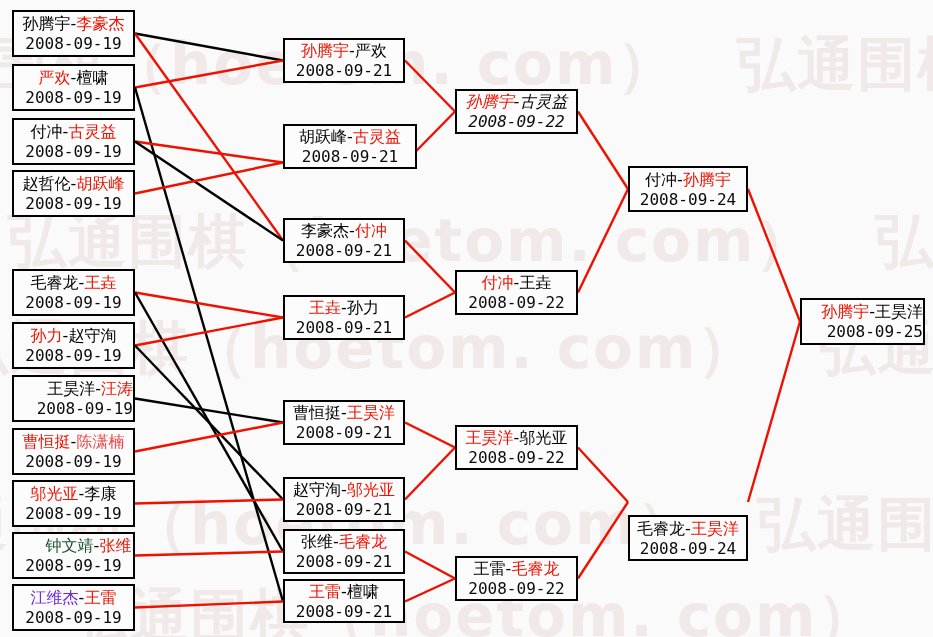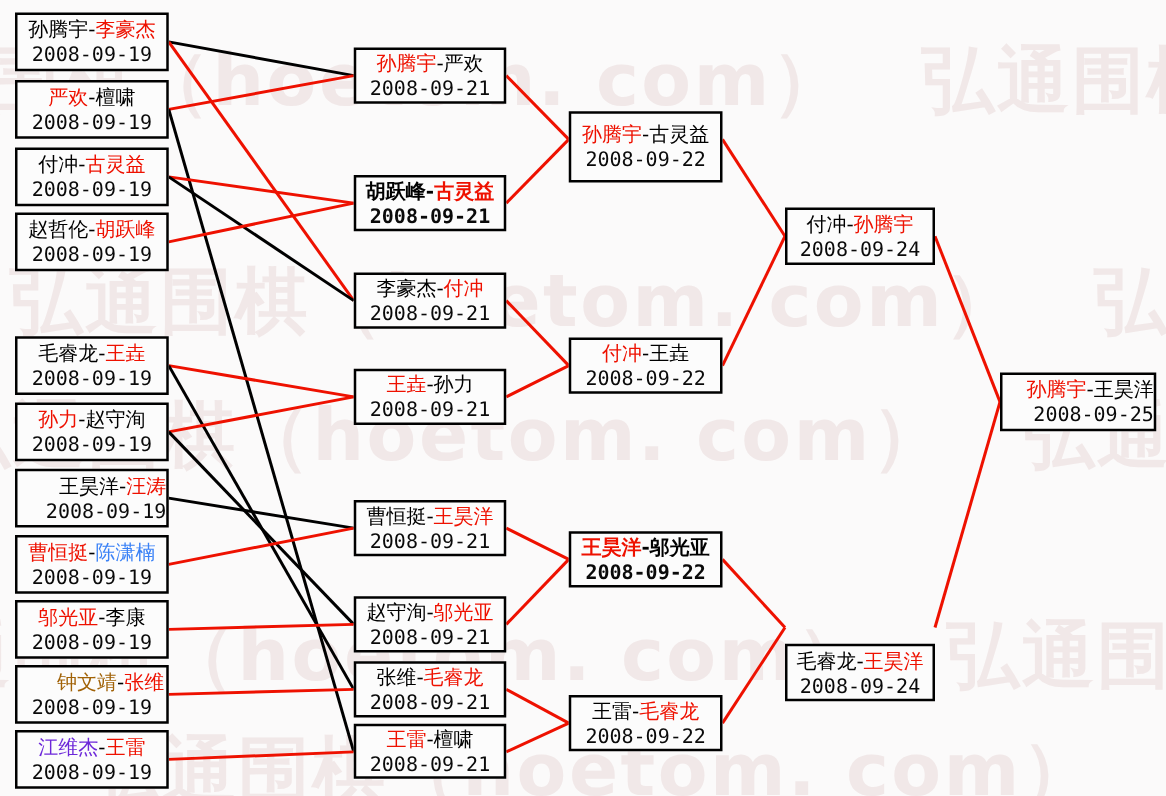--- a/index.html
+++ b/index.html
@@ -81,40 +81,40 @@
       </div>
       <div class="match" style="left: 12px; top: 322px; width: 123px; height: 47px; border-color: rgb(0, 0, 0);">
         <div class="names"><span style="color: rgb(238, 17, 0);">孙力</span><span style="color: rgb(0, 0, 0);">-</span><span style="color: rgb(0, 0, 0);">赵守洵</span></div>
         <div class="date">2008-09-19</div>
       </div>
       <div class="match" style="left: 12px; top: 375px; width: 123px; height: 47px; border-color: rgb(0, 0, 0); align-items: flex-end;">
         <div class="names"><span style="color: rgb(0, 0, 0);">王昊洋</span><span style="color: rgb(0, 0, 0);">-</span><span style="color: rgb(238, 17, 0);">汪涛</span></div>
         <div class="date">2008-09-19</div>
       </div>
       <div class="match" style="left: 12px; top: 428px; width: 123px; height: 47px; border-color: rgb(0, 0, 0);">
-        <div class="names"><span style="color: rgb(238, 17, 0);">曹恒挺</span><span style="color: rgb(0, 0, 0);">-</span><span style="color: #3b82f6;">陈潇楠</span></div>
+        <div class="names"><span style="color: rgb(238, 17, 0);">曹恒挺</span><span style="color: rgb(0, 0, 0);">-</span><span style="color: #ef4444;">陈潇楠</span></div>
         <div class="date">2008-09-19</div>
       </div>
       <div class="match" style="left: 12px; top: 480px; width: 123px; height: 47px; border-color: rgb(0, 0, 0);">
         <div class="names"><span style="color: rgb(238, 17, 0);">邬光亚</span><span style="color: rgb(0, 0, 0);">-</span><span style="color: rgb(0, 0, 0);">李康</span></div>
         <div class="date">2008-09-19</div>
       </div>
       <div class="match" style="left: 12px; top: 532px; width: 123px; height: 47px; border-color: rgb(0, 0, 0);">
-        <div class="names"><span style="color: #a16207; margin-left: 30px;">钟文靖</span><span style="color: rgb(0, 0, 0);">-</span><span style="color: rgb(238, 17, 0);">张维</span></div>
+        <div class="names"><span style="color: #14532d; margin-left: 30px;">钟文靖</span><span style="color: rgb(0, 0, 0);">-</span><span style="color: rgb(238, 17, 0);">张维</span></div>
         <div class="date">2008-09-19</div>
       </div>
       <div class="match" style="left: 12px; top: 584px; width: 123px; height: 47px; border-color: rgb(0, 0, 0);">
         <div class="names"><span style="color: #6d28d9;">江维杰</span><span style="color: rgb(0, 0, 0);">-</span><span style="color: rgb(238, 17, 0);">王雷</span></div>
         <div class="date">2008-09-19</div>
       </div>
       <div class="match" style="left: 283px; top: 38px; width: 122px; height: 45px; border-color: rgb(0, 0, 0);">
         <div class="names"><span style="color: rgb(238, 17, 0);">孙腾宇</span><span style="color: rgb(0, 0, 0);">-</span><span style="color: rgb(0, 0, 0);">严欢</span></div>
         <div class="date">2008-09-21</div>
       </div>
-      <div class="match" style="left: 283px; top: 140px; width: 122px; height: 45px; border-color: rgb(0, 0, 0); font-weight: bold;">
+      <div class="match" style="left: 283px; top: 124px; width: 134px; height: 45px; border-color: rgb(0, 0, 0);">
         <div class="names"><span style="color: rgb(0, 0, 0);">胡跃峰</span><span style="color: rgb(0, 0, 0);">-</span><span style="color: rgb(238, 17, 0);">古灵益</span></div>
         <div class="date">2008-09-21</div>
       </div>
       <div class="match" style="left: 283px; top: 218px; width: 122px; height: 45px; border-color: rgb(0, 0, 0);">
         <div class="names"><span style="color: rgb(0, 0, 0);">李豪杰</span><span style="color: rgb(0, 0, 0);">-</span><span style="color: rgb(238, 17, 0);">付冲</span></div>
         <div class="date">2008-09-21</div>
       </div>
       <div class="match" style="left: 283px; top: 295px; width: 122px; height: 45px; border-color: rgb(0, 0, 0);">
         <div class="names"><span style="color: rgb(238, 17, 0);">王垚</span><span style="color: rgb(0, 0, 0);">-</span><span style="color: rgb(0, 0, 0);">孙力</span></div>
         <div class="date">2008-09-21</div>
@@ -128,29 +128,29 @@
         <div class="date">2008-09-21</div>
       </div>
       <div class="match" style="left: 283px; top: 529px; width: 122px; height: 45px; border-color: rgb(0, 0, 0);">
         <div class="names"><span style="color: rgb(0, 0, 0);">张维</span><span style="color: rgb(0, 0, 0);">-</span><span style="color: rgb(238, 17, 0);">毛睿龙</span></div>
         <div class="date">2008-09-21</div>
       </div>
       <div class="match" style="left: 283px; top: 579px; width: 122px; height: 44px; border-color: rgb(0, 0, 0);">
         <div class="names"><span style="color: rgb(238, 17, 0);">王雷</span><span style="color: rgb(0, 0, 0);">-</span><span style="color: rgb(0, 0, 0);">檀啸</span></div>
         <div class="date">2008-09-21</div>
       </div>
-      <div class="match" style="left: 455px; top: 89px; width: 123px; height: 57px; border-color: rgb(0, 0, 0);">
+      <div class="match" style="left: 455px; top: 89px; width: 123px; height: 45px; border-color: rgb(0, 0, 0); font-style: italic;">
         <div class="names"><span style="color: rgb(238, 17, 0);">孙腾宇</span><span style="color: rgb(0, 0, 0);">-</span><span style="color: rgb(0, 0, 0);">古灵益</span></div>
         <div class="date">2008-09-22</div>
       </div>
       <div class="match" style="left: 455px; top: 270px; width: 123px; height: 45px; border-color: rgb(0, 0, 0);">
         <div class="names"><span style="color: rgb(238, 17, 0);">付冲</span><span style="color: rgb(0, 0, 0);">-</span><span style="color: rgb(0, 0, 0);">王垚</span></div>
         <div class="date">2008-09-22</div>
       </div>
-      <div class="match" style="left: 455px; top: 425px; width: 123px; height: 45px; border-color: rgb(0, 0, 0); font-weight: bold;">
+      <div class="match" style="left: 455px; top: 425px; width: 123px; height: 45px; border-color: rgb(0, 0, 0);">
         <div class="names"><span style="color: rgb(238, 17, 0);">王昊洋</span><span style="color: rgb(0, 0, 0);">-</span><span style="color: rgb(0, 0, 0);">邬光亚</span></div>
         <div class="date">2008-09-22</div>
       </div>
       <div class="match" style="left: 455px; top: 556px; width: 123px; height: 45px; border-color: rgb(0, 0, 0);">
         <div class="names"><span style="color: rgb(0, 0, 0);">王雷</span><span style="color: rgb(0, 0, 0);">-</span><span style="color: rgb(238, 17, 0);">毛睿龙</span></div>
         <div class="date">2008-09-22</div>
       </div>
       <div class="match" style="left: 628px; top: 166px; width: 120px; height: 46px; border-color: rgb(0, 0, 0);">
         <div class="names"><span style="color: rgb(0, 0, 0);">付冲</span><span style="color: rgb(0, 0, 0);">-</span><span style="color: rgb(238, 17, 0);">孙腾宇</span></div>
         <div class="date">2008-09-24</div>

